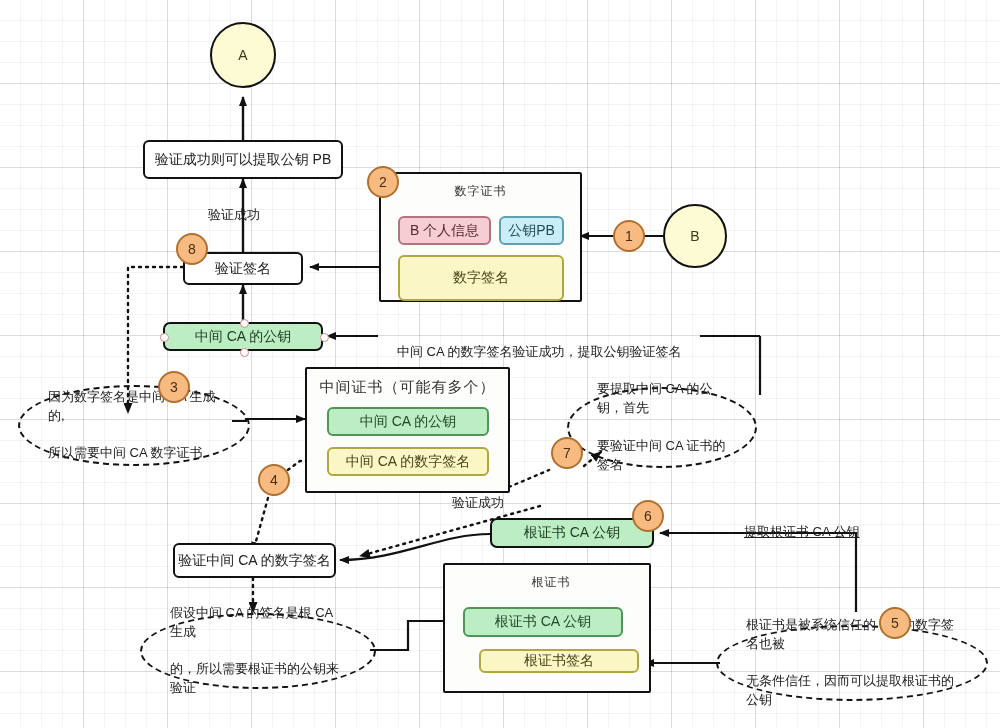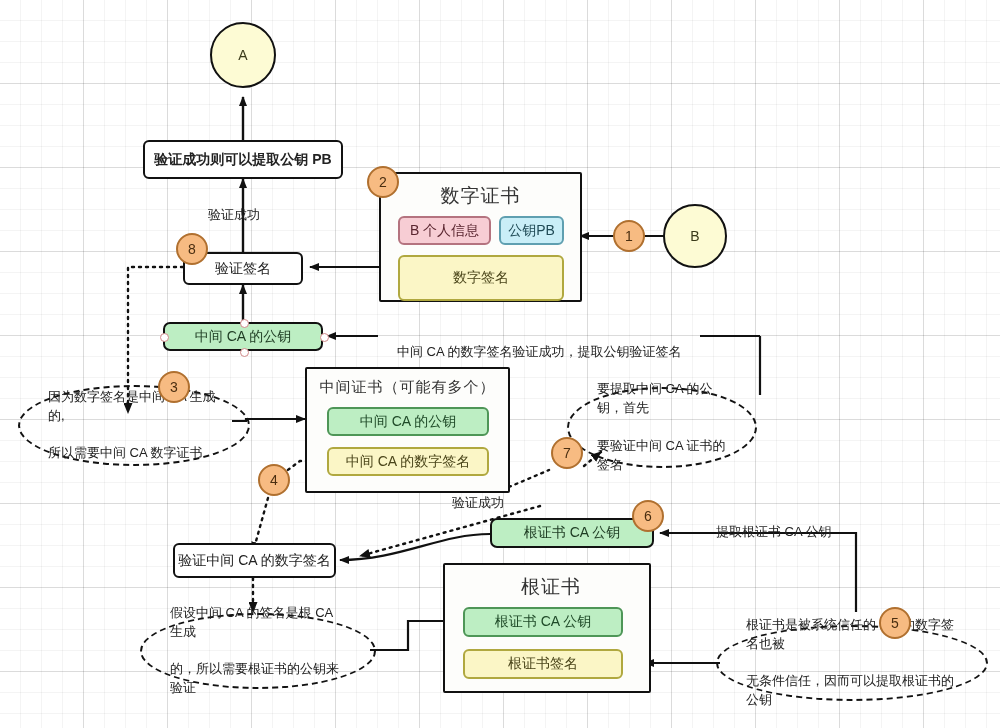--- a/index.html
+++ b/index.html
@@ -42,21 +42,21 @@
   .rbox{
     background:#fff;border:2px solid #111;border-radius:6px;
     font-size:14px;color:#222;
   }
   
   .frame{
     background:#fdfdfb;border:2px solid #111;border-radius:2px;
     display:block;
   }
   .frame .ftitle{
-    text-align:center;font-size:19px;color:#333;padding-top:9px;letter-spacing:1px;
+    text-align:center;font-size:12px;color:#333;padding-top:9px;letter-spacing:1px;
   }
   .chip{
     box-sizing:border-box;border-radius:6px;border:2px solid;
     display:flex;align-items:center;justify-content:center;
     font-size:14px;position:absolute;
   }
   .chip-pink{background:#f7cdd4;border-color:#b4737f;color:#5a2630;}
   .chip-blue{background:#c9eef7;border-color:#5f9fb0;color:#1f4a55;}
   .chip-yellow{background:#fbf6c6;border-color:#b0a83f;color:#4a451a;}
   .chip-green{background:#bdeec3;border-color:#4e9657;color:#1f4a28;}
@@ -139,21 +139,21 @@
     <path d="M700,533 L660,533" stroke="#111" stroke-width="2.2" fill="none" marker-end="url(#ah)"></path>
   </svg>
 
   <div class="node actor" style="left:210px;top:22px;width:66px;height:66px;">
     <span>A</span>
   </div>
   <div class="node actor" style="left:663px;top:204px;width:64px;height:64px;">
     <span>B</span>
   </div>
 
-  <div class="node rbox" style="left:143px;top:140px;width:200px;height:39px;font-weight:bold;">
+  <div class="node rbox" style="left:143px;top:140px;width:200px;height:39px;">
     <span>验证成功则可以提取公钥 PB</span>
   </div>
 
   <div class="node rbox" style="left:183px;top:252px;width:120px;height:33px;">
     <span>验证签名</span>
   </div>
 
   <div class="node greenbox" style="left:163px;top:322px;width:160px;height:29px;display:flex;align-items:center;justify-content:center;">
     <span>中间 CA 的公钥</span>
   </div>
@@ -191,21 +191,21 @@
     <div class="chip chip-yellow" style="left:20px;top:78px;width:162px;height:29px;">
       <span>中间 CA 的数字签名</span>
     </div>
   </div>
 
   <div class="frame" style="position:absolute;left:443px;top:563px;width:196px;height:126px;padding-left:8px;">
     <div class="ftitle">根证书</div>
     <div class="chip chip-green" style="left:18px;top:42px;width:160px;height:30px;">
       <span>根证书 CA 公钥</span>
     </div>
-    <div class="chip chip-yellow" style="left:18px;top:84px;width:160px;height:30px;">
+    <div class="chip chip-yellow" style="left:34px;top:84px;width:160px;height:24px;">
       <span>根证书签名</span>
     </div>
   </div>
 
   <div class="ell" style="position:absolute;left:18px;top:385px;width:228px;height:77px;">
     <span>
       <span>因为数字签名是中间 CA 生成的,</span><br>
       <span>所以需要中间 CA 数字证书</span>
     </span>
   </div>
@@ -227,21 +227,21 @@
   <div class="ell" style="position:absolute;left:716px;top:625px;width:268px;height:72px;">
     <span>
       <span>根证书是被系统信任的，它的数字签名也被</span><br>
       <span>无条件信任，因而可以提取根证书的公钥</span>
     </span>
   </div>
 
   <div class="wirelabel" style="left:208px;top:206px;">验证成功</div>
   <div class="wirelabel" style="left:381px;top:343px;margin-left:16px;">中间 CA 的数字签名验证成功，提取公钥验证签名</div>
   <div class="wirelabel" style="left:452px;top:494px;">验证成功</div>
-  <div class="wirelabel" style="left:716px;top:523px;">提取根证书 CA 公钥</div>
+  <div class="wirelabel" style="left:744px;top:523px;text-decoration:underline;">提取根证书 CA 公钥</div>
 
   <div class="node badge" style="left:613px;top:220px;">
     <span>1</span>
   </div>
   <div class="node badge" style="left:367px;top:166px;">
     <span>2</span>
   </div>
   <div class="node badge" style="left:158px;top:371px;">
     <span>3</span>
   </div>

